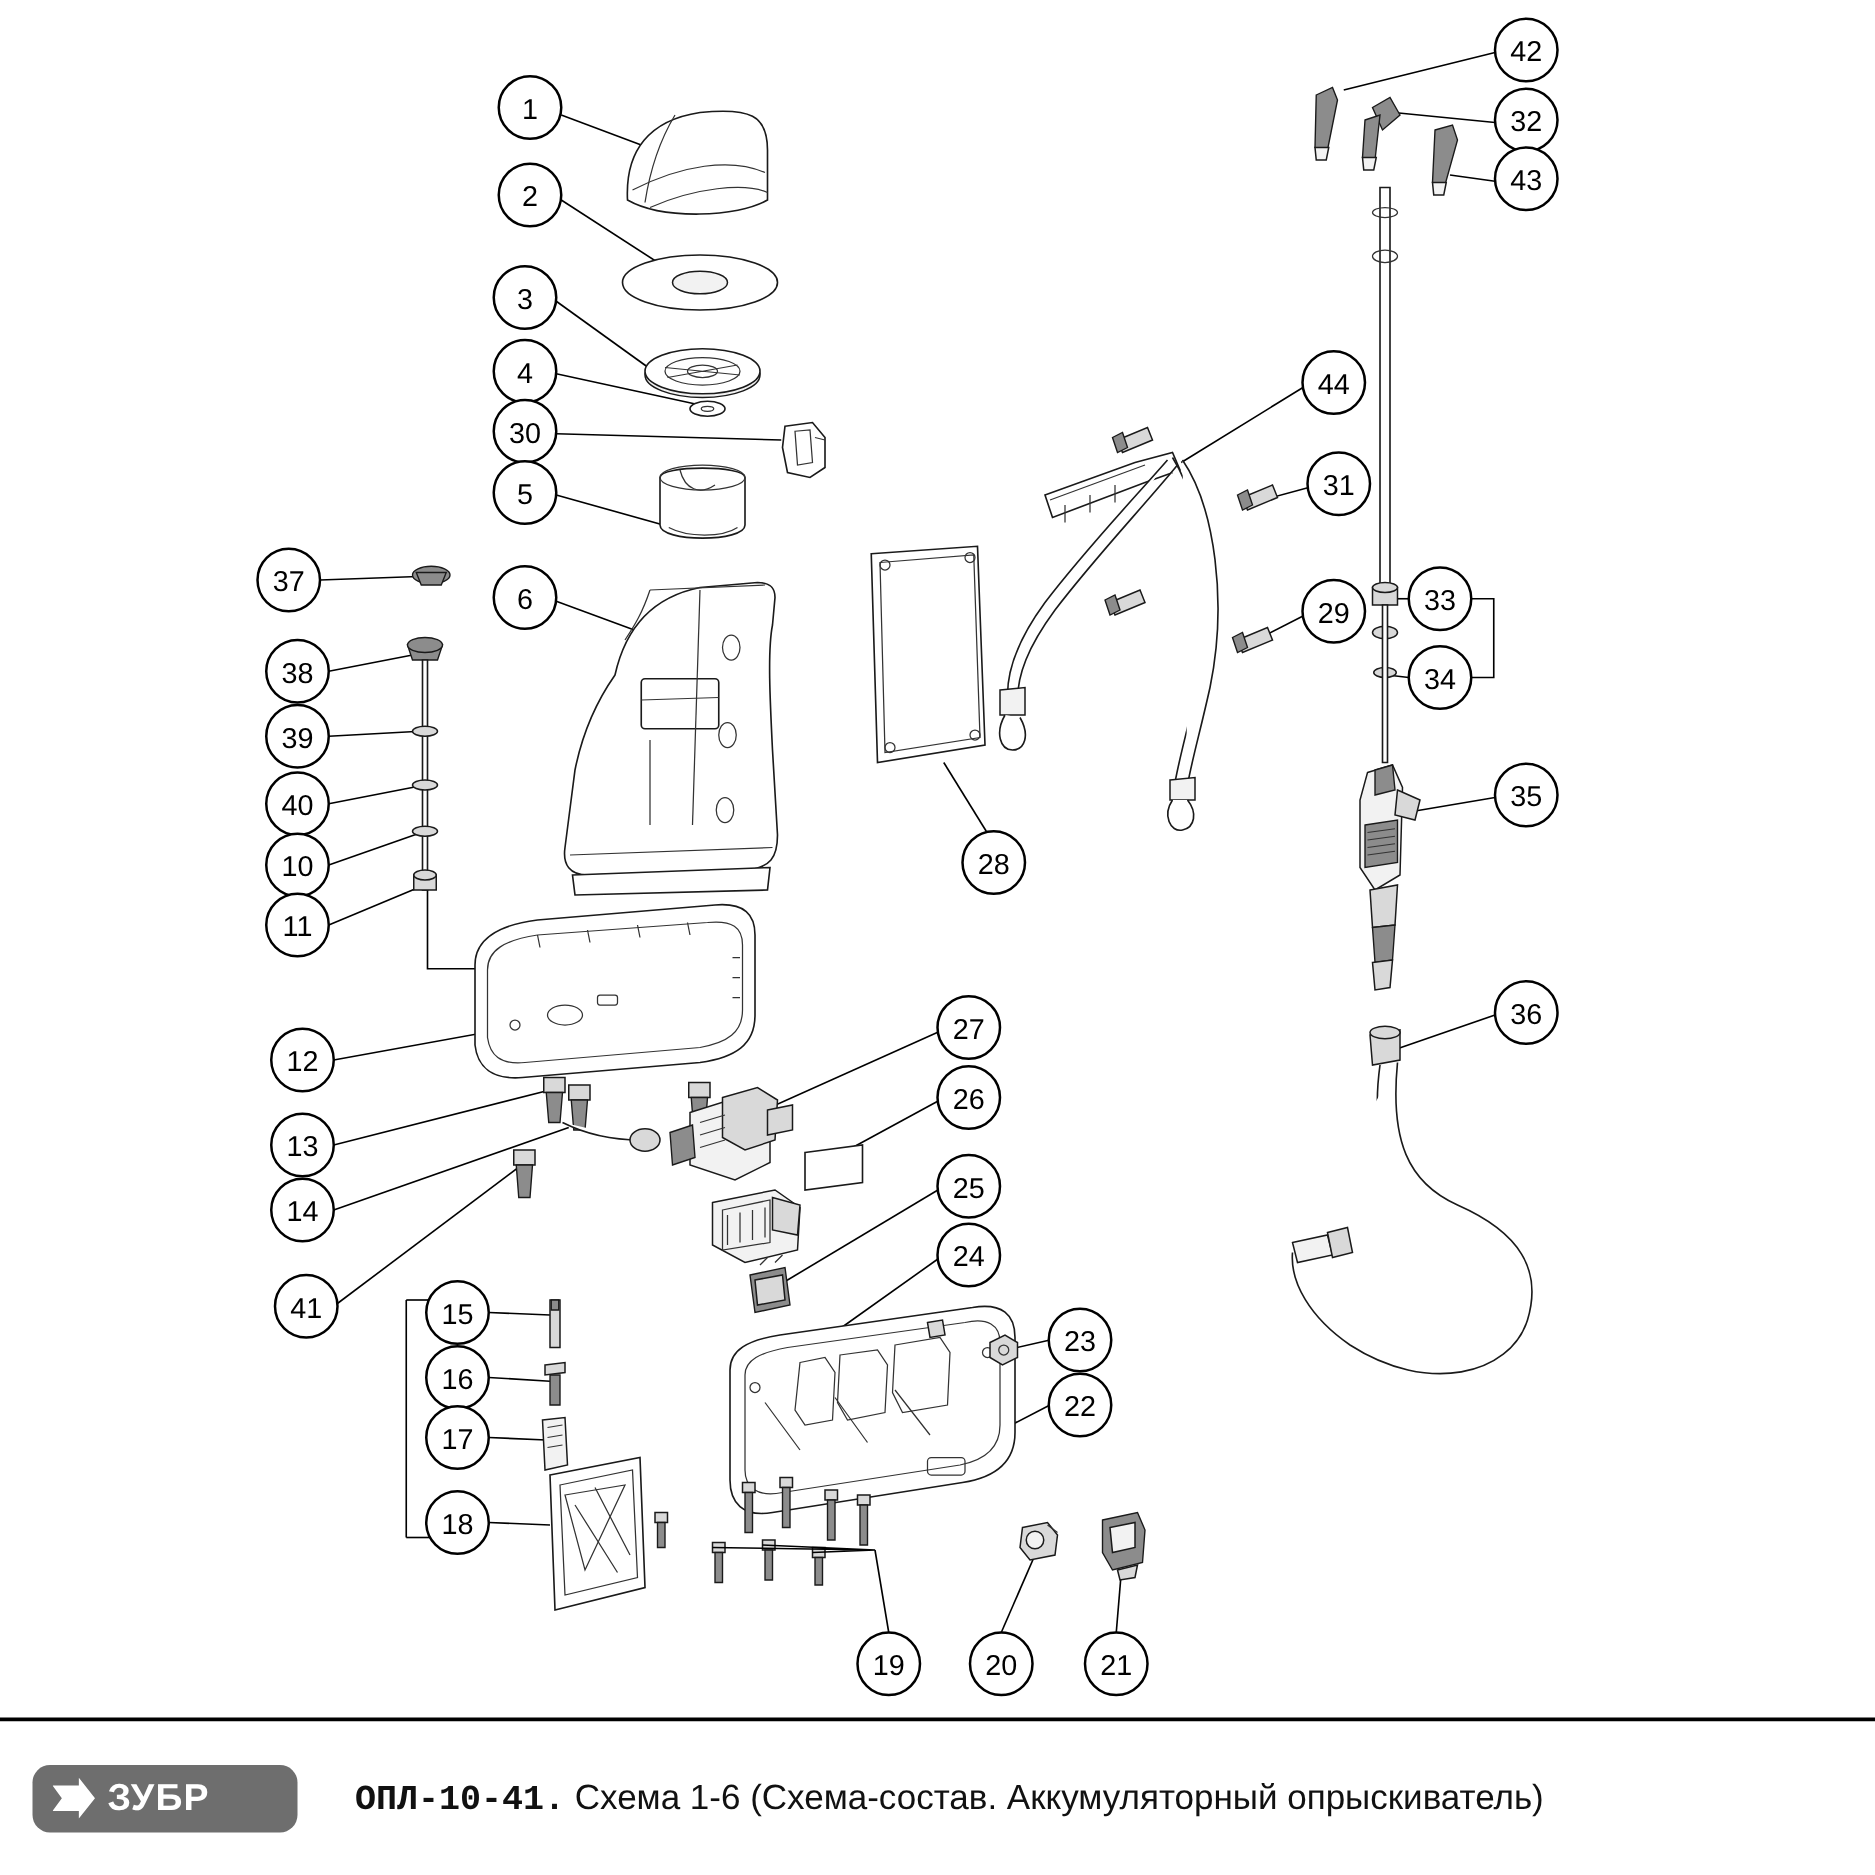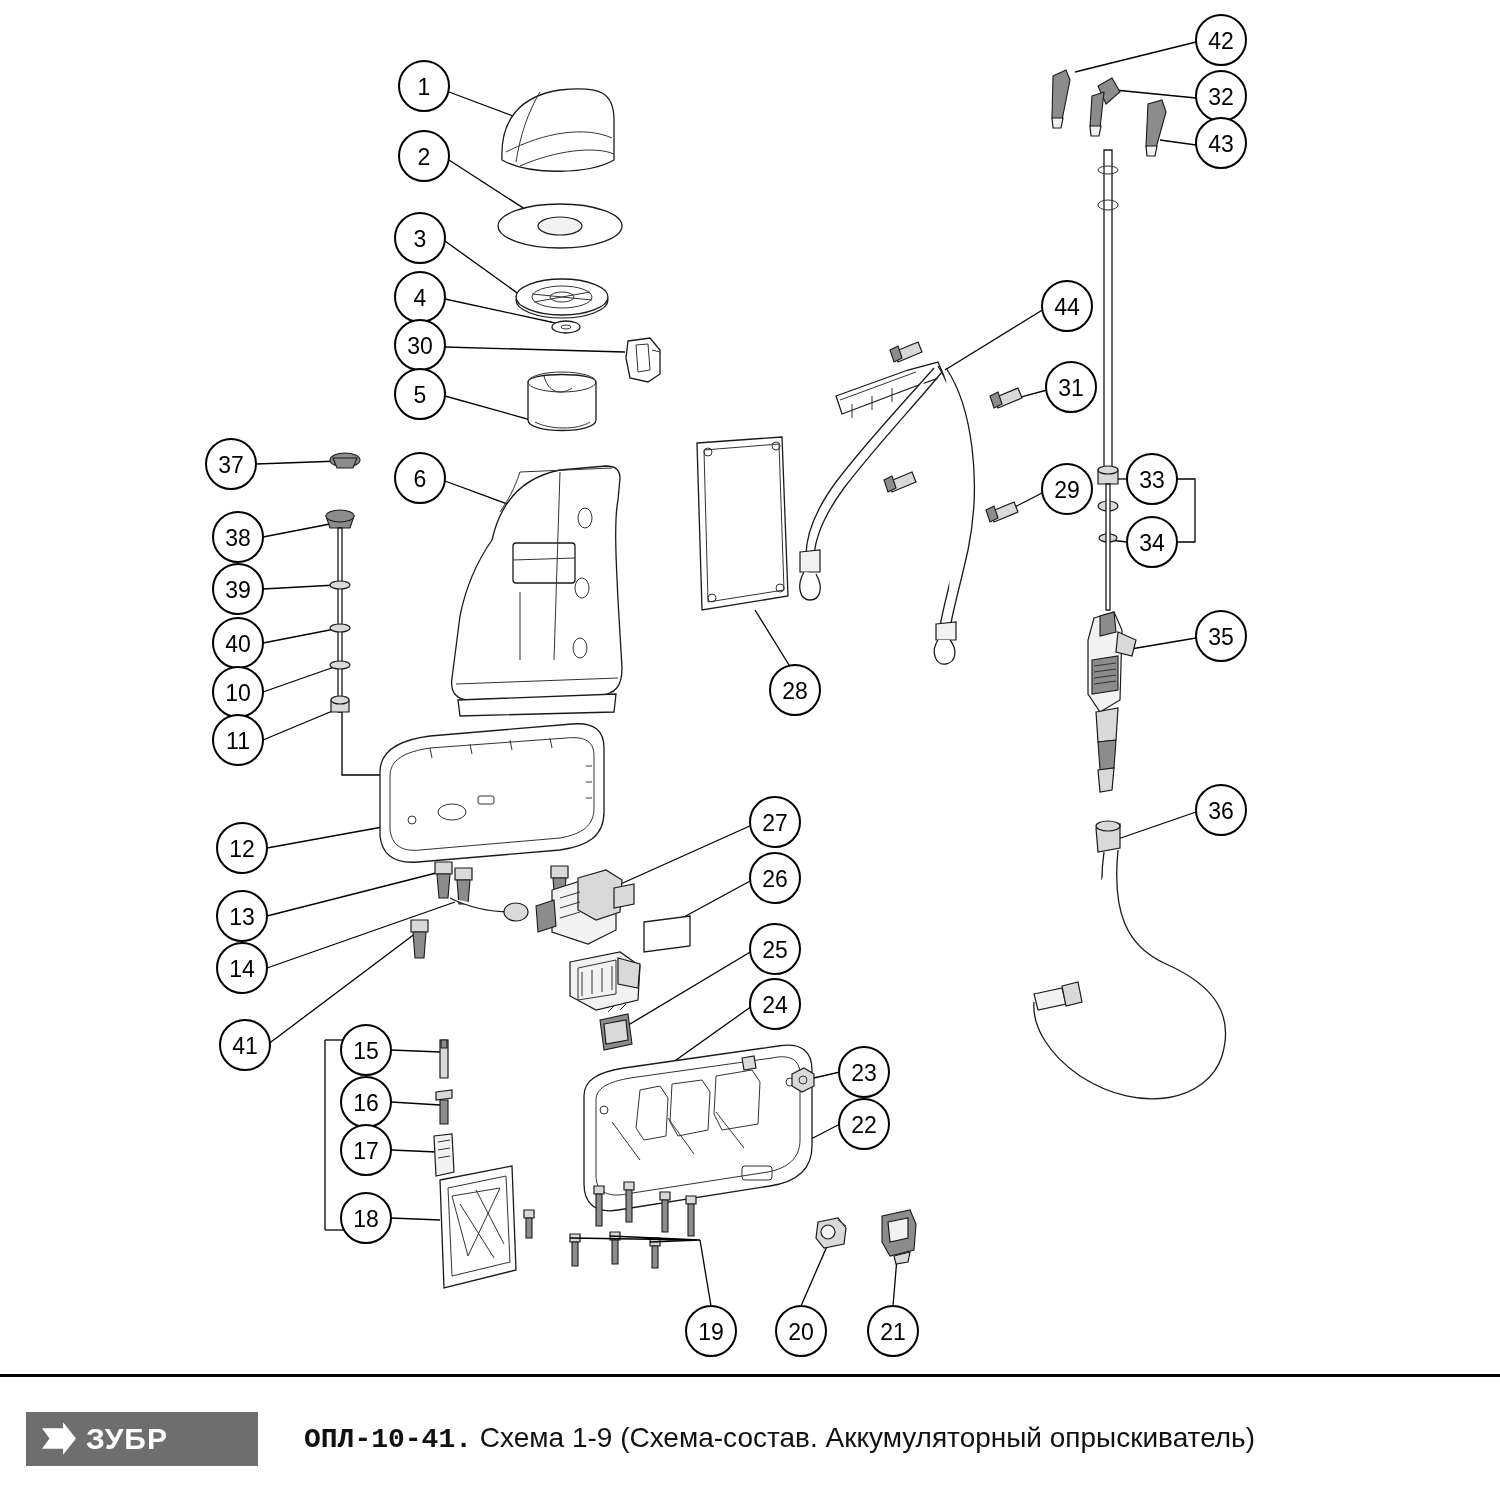--- a/index.html
+++ b/index.html
@@ -76,28 +76,29 @@
     bottom: 0;
     width: 1500px;
     height: 126px;
     border-top: 3px solid #000000;
     box-sizing: border-box;
     display: flex;
     align-items: center;
   }
   #brand-logo {
     margin-left: 26px;
-    width: 232px;
+    width: 212px;
     height: 54px;
     background: #6e6e6e;
     display: flex;
     align-items: center;
     gap: 10px;
     padding-left: 16px;
     box-sizing: border-box;
+    border-radius: 14px;
   }
   #brand-logo .logo-mark {
     width: 34px;
     height: 34px;
     background: #ffffff;
     clip-path: polygon(0% 20%, 62% 20%, 62% 2%, 100% 50%, 62% 98%, 62% 80%, 0% 80%, 22% 50%);
   }
   #brand-logo .logo-word {
     color: #ffffff;
     font-size: 30px;
@@ -599,15 +600,15 @@
   </svg>
 </div>
 
 <div id="footer">
   <div id="brand-logo">
     <div class="logo-mark"></div>
     <div class="logo-word">ЗУБР</div>
   </div>
   <div id="footer-caption">
     <span class="model">ОПЛ-10-41.</span>
-    <span class="desc">Схема 1-9 (Схема-состав. Аккумуляторный опрыскиватель)</span>
+    <span class="desc">Схема 1-6 (Схема-состав. Аккумуляторный опрыскиватель)</span>
   </div>
 </div>
 
 </body></html>

